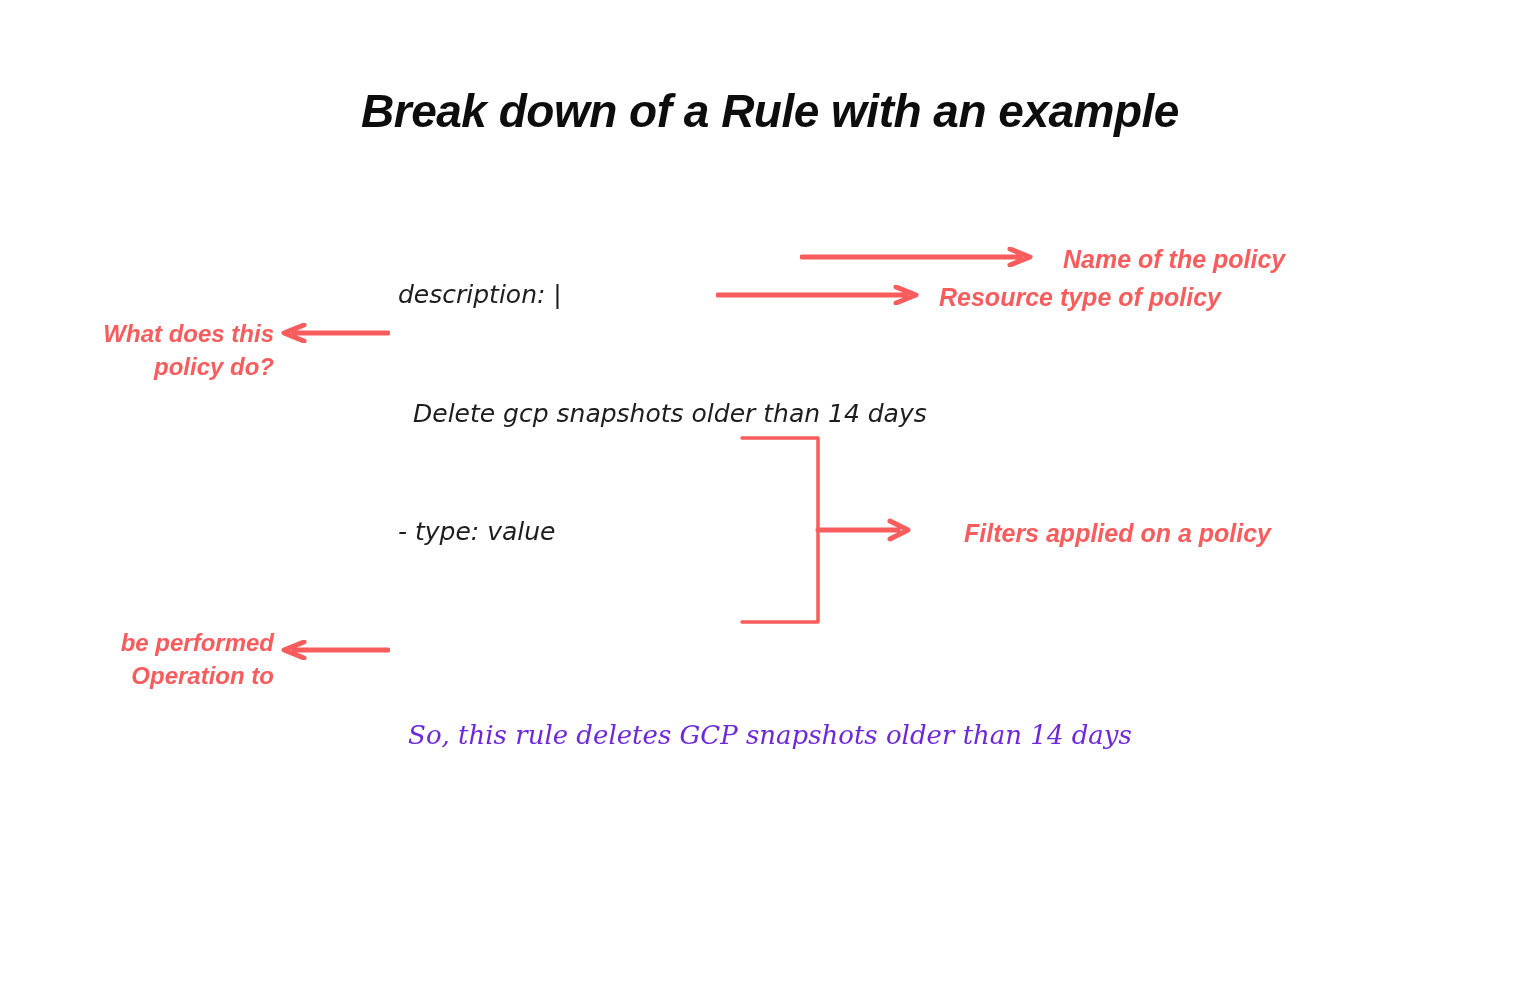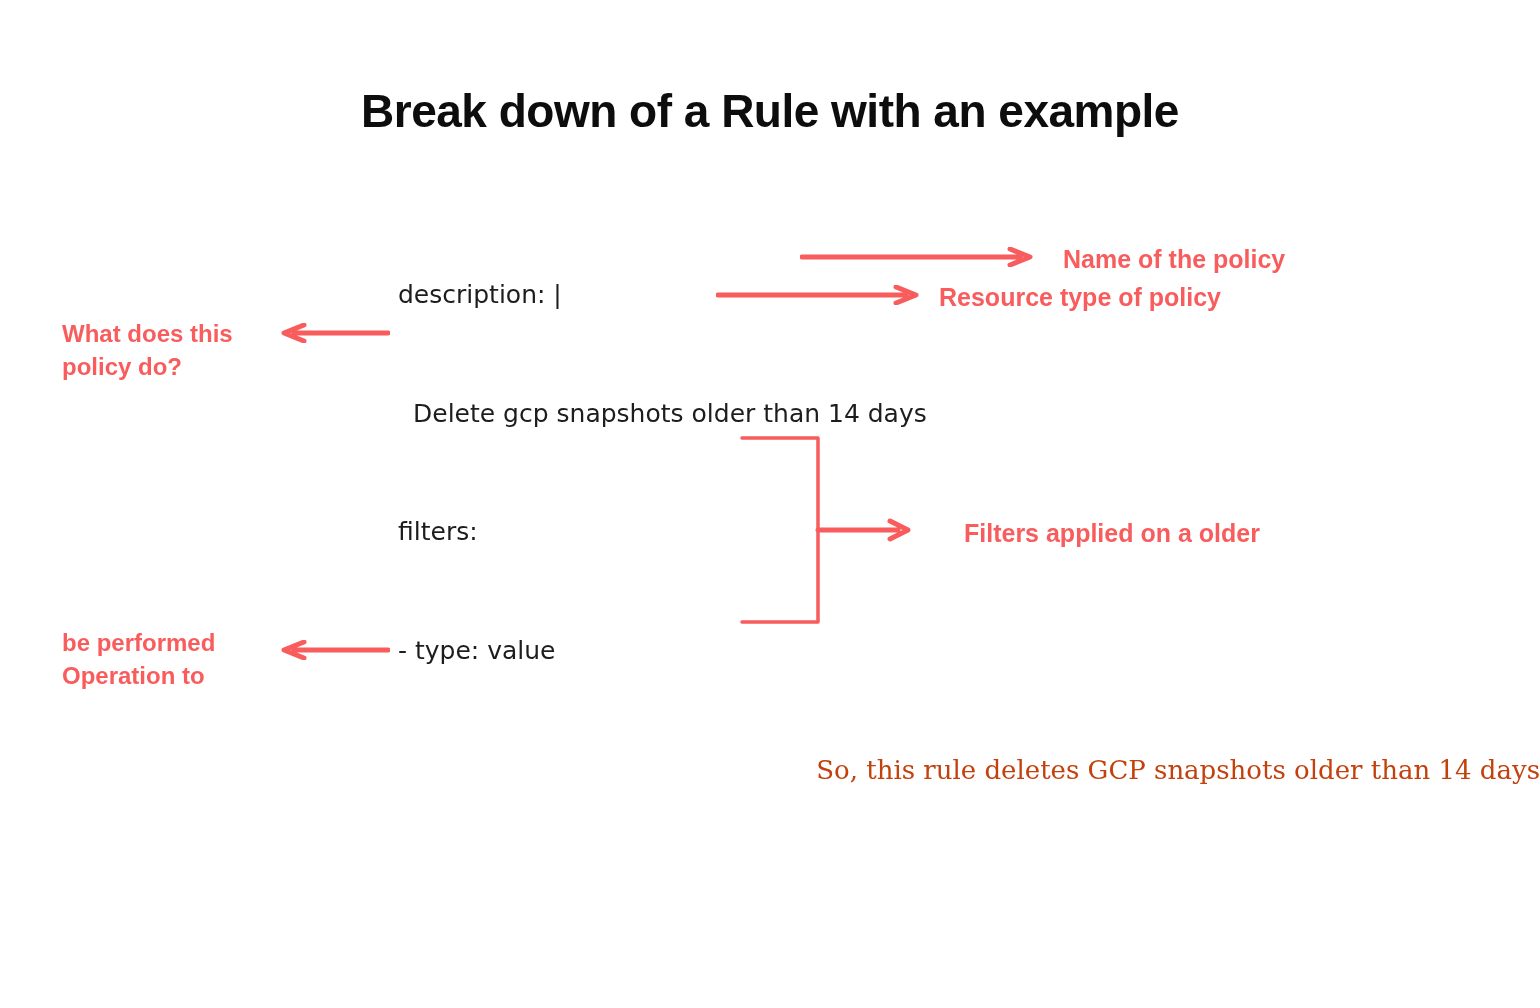--- a/index.html
+++ b/index.html
@@ -9,20 +9,21 @@
   }
   * { margin: 0; padding: 0; box-sizing: border-box; }
   html, body { background: #fff; }
   .canvas {
     position: relative;
     width: 1540px;
     height: 1008px;
     background: var(--bg);
     overflow: hidden;
     font-family: "Liberation Sans", sans-serif;
+    font-style: italic;
   }
   .title {
     position: absolute;
     left: 0; right: 0;
     top: 84px;
     text-align: center;
     font-family: "Liberation Sans", sans-serif;
     font-weight: 700;
     font-size: 46px;
     letter-spacing: -0.5px;
@@ -46,51 +47,50 @@
   .ann-label {
     position: absolute;
     color: var(--accent);
     font-family: "Liberation Sans", sans-serif;
     font-weight: 700;
     font-size: 25px;
     white-space: nowrap;
   }
   .ann-label.multi {
     width: 212px;
-    text-align: left;
+    text-align: right;
     font-size: 24px;
     line-height: 33px;
     white-space: normal;
   }
   .arrow-svg {
     position: absolute;
     color: var(--accent);
     display: block;
   }
   .footer-note {
     position: absolute;
     left: 0; right: 0;
-    top: 755px;
-    text-align: right;
+    top: 720px;
+    text-align: center;
     font-family: "DejaVu Serif", "Liberation Serif", serif;
     font-size: 26px;
-    color: #c2410c;
+    color: #6d28d9;
   }
 </style>
 </head>
 <body>
 
 <div class="canvas">
 
   <h1 class="title">Break down of a Rule with an example</h1>
 
   <div class="yaml">
     <div class="i2">description: |</div>
     <div class="i3">Delete gcp snapshots older than 14 days</div>
-    <div class="i2">filters:</div>
     <div class="i2">- type: value</div>
     
     
     
     
     
     
   </div>
 
   <svg class="arrow-svg" style="left:800px; top:247px;" width="240" height="20" viewBox="0 0 240 20">
@@ -108,21 +108,21 @@
   </svg>
   <div class="ann-label multi" style="left:62px; top:317px;">
     <div>What does this</div>
     <div>policy do?</div>
   </div>
 
   <svg class="arrow-svg" style="left:740px; top:434px;" width="176" height="192" viewBox="0 0 176 192">
     <path d="M2 4 H78 V188 H2" fill="none" stroke="currentColor" stroke-width="3.5" stroke-linecap="round" stroke-linejoin="round"></path>
     <path d="M78 96 H158 M150 87 L168 96 L150 105" fill="none" stroke="currentColor" stroke-width="5" stroke-linecap="round" stroke-linejoin="round"></path>
   </svg>
-  <div class="ann-label" style="left:964px; top:519px;">Filters applied on a older</div>
+  <div class="ann-label" style="left:964px; top:519px;">Filters applied on a policy</div>
 
   <svg class="arrow-svg" style="left:272px; top:640px;" width="118" height="20" viewBox="0 0 118 20">
     <path d="M116 10 H22 M32 2 L12 10 L32 18" fill="none" stroke="currentColor" stroke-width="5" stroke-linecap="round" stroke-linejoin="round"></path>
   </svg>
   <div class="ann-label multi" style="left:62px; top:626px;">
     <div>be performed</div>
     <div>Operation to</div>
   </div>
 
   <div class="footer-note">So, this rule deletes GCP snapshots older than 14 days</div>

